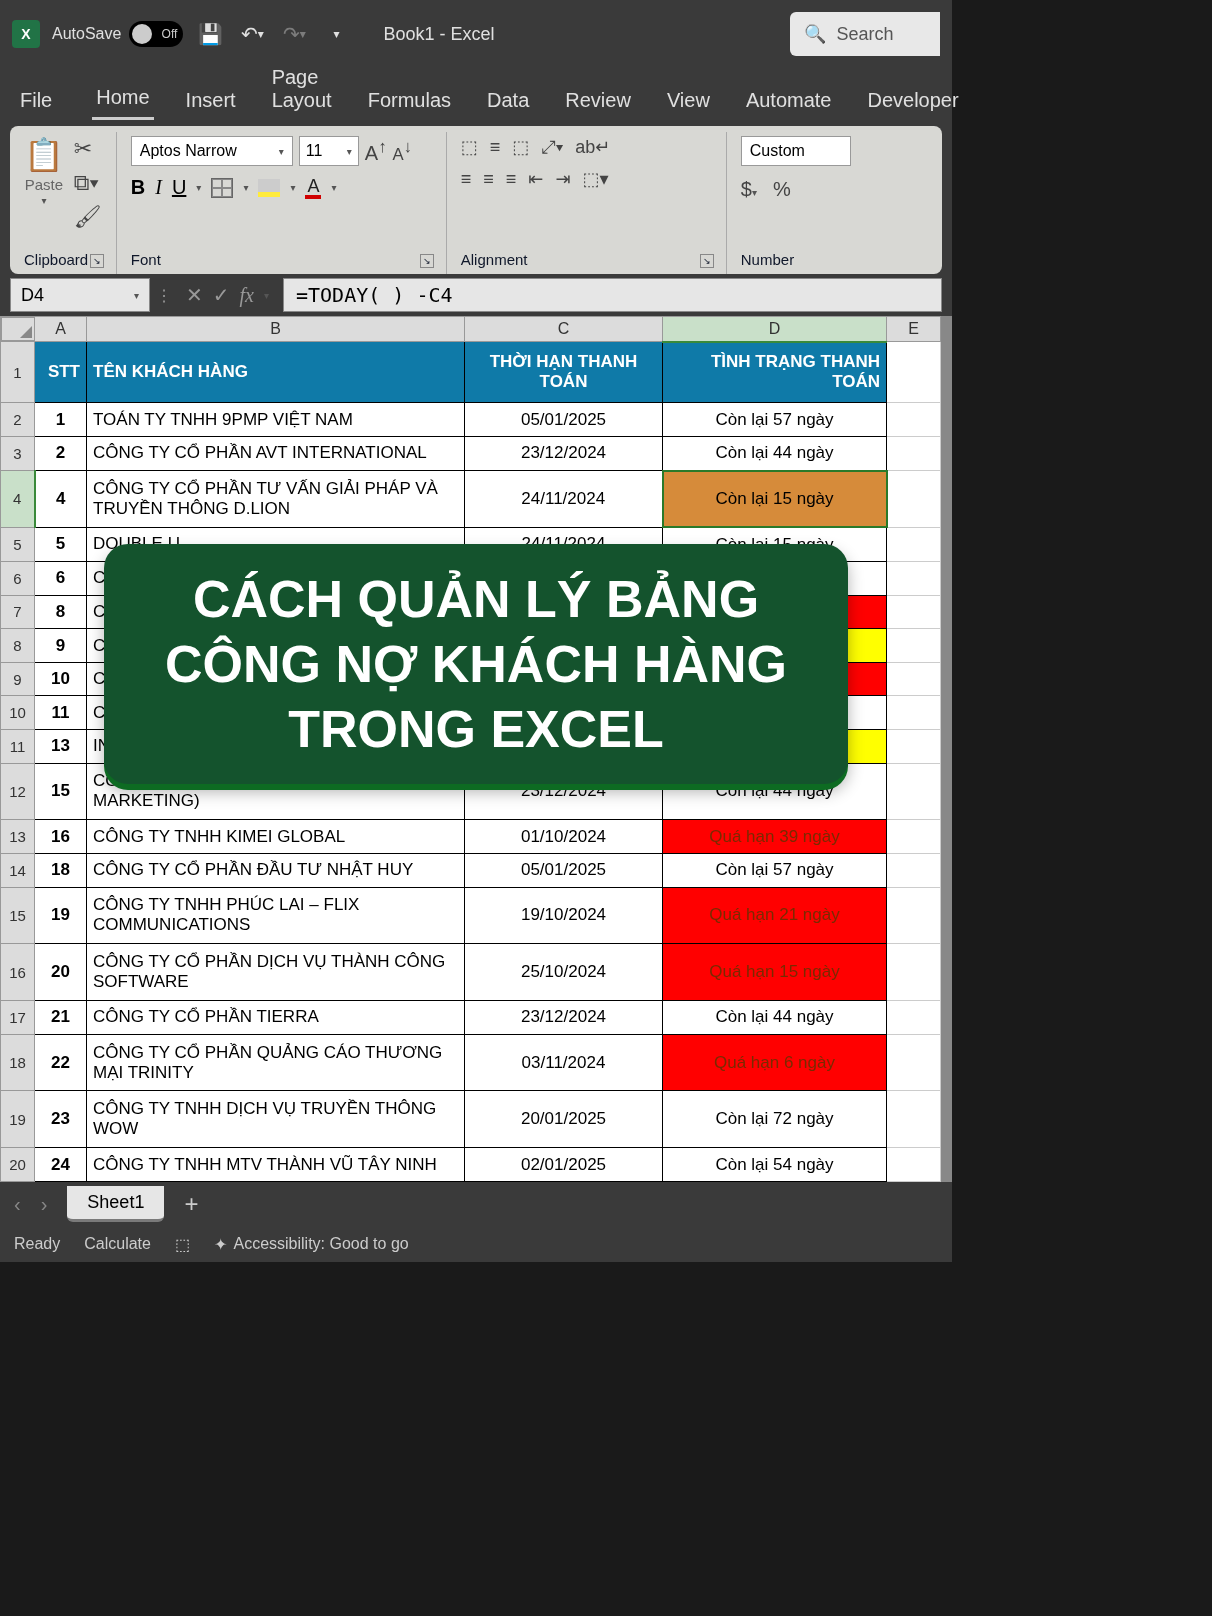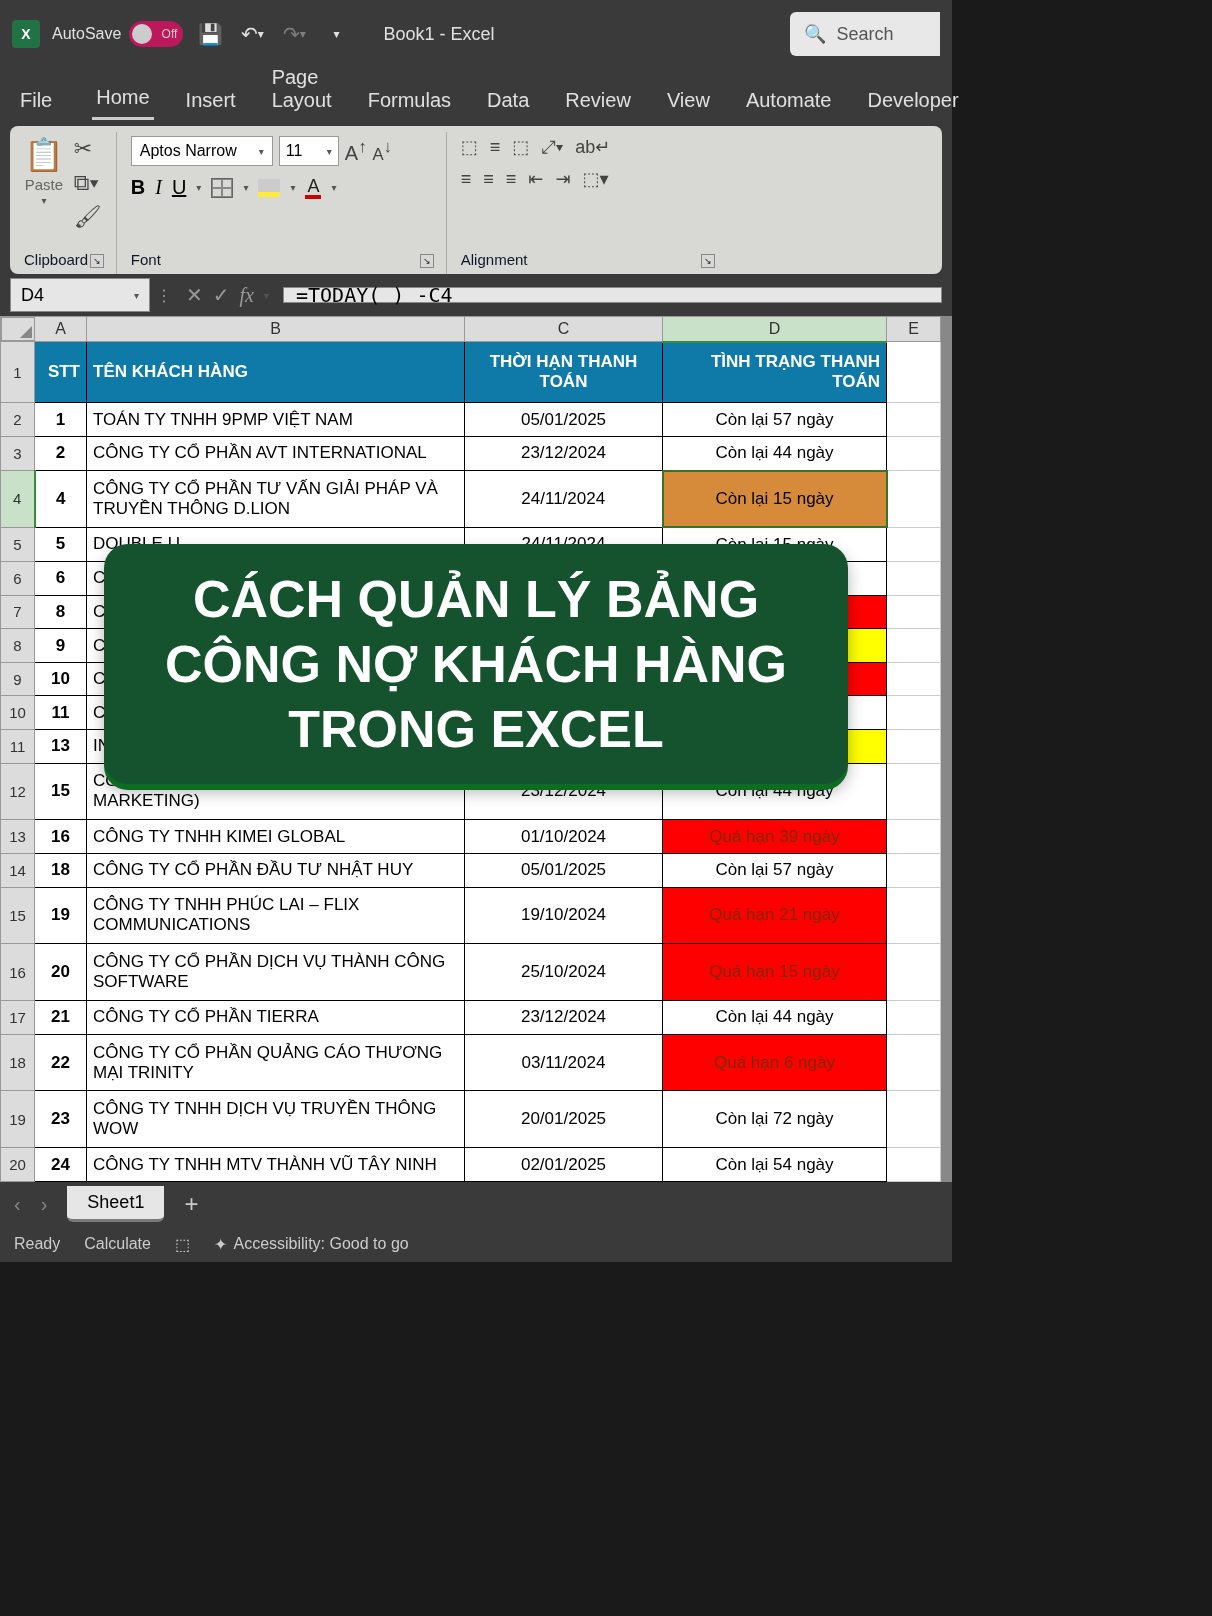--- a/index.html
+++ b/index.html
@@ -35,21 +35,21 @@
     width: 28px; height: 28px;
     background: #217346;
     color: #fff;
     border-radius: 4px;
     display: flex; align-items: center; justify-content: center;
     font-size: 14px; font-weight: bold;
   }
   .autosave-wrap { display: flex; align-items: center; gap: 8px; color: #e0e0e0; font-size: 16px; }
   .toggle {
     width: 54px; height: 26px; border-radius: 13px;
-    background: #be185d; position: relative;
+    background: #000000; position: relative;
     display: flex; align-items: center;
     padding-left: 4px;
     color: #ccc; font-size: 12px;
     justify-content: flex-end; padding-right: 6px;
   }
   .toggle::before {
     content: ""; position: absolute; left: 3px; top: 3px;
     width: 20px; height: 20px; border-radius: 50%; background: #ccc;
   }
   .titlebar .icon-btn {
@@ -118,21 +118,21 @@
   }
   .group-tools { display: flex; gap: 10px; align-items: flex-start; flex: 1; }
 
   .paste-block { display: flex; flex-direction: column; align-items: center; gap: 2px; color: #666; font-size: 15px; }
   .paste-block .clip { font-size: 32px; }
   .clip-side { display: flex; flex-direction: column; gap: 8px; }
   .clip-side span { font-size: 22px; color: #444; }
 
   .font-row1 { display: flex; gap: 6px; align-items: center; }
   .font-name-sel {
-    width: 142px; height: 30px; border: 1px solid #999;
+    width: 162px; height: 30px; border: 1px solid #999;
     background: #fff; font-size: 16px; padding: 0 8px;
     display: flex; align-items: center; justify-content: space-between;
   }
   .font-size-sel {
     width: 60px; height: 30px; border: 1px solid #999;
     background: #fff; font-size: 16px; padding: 0 6px;
     display: flex; align-items: center; justify-content: space-between;
   }
   .font-inc, .font-dec { font-size: 20px; color: #444; }
   .font-row2 { display: flex; gap: 10px; align-items: center; margin-top: 10px; }
@@ -168,21 +168,21 @@
   .name-box {
     background: #e6e6e6; border: 1px solid #888;
     width: 140px; height: 34px;
     display: flex; align-items: center; justify-content: space-between;
     padding: 0 10px; font-size: 18px;
   }
   .fb-btns { display: flex; gap: 10px; color: #999; font-size: 20px; align-items: center; padding: 0 8px; }
   .fx-label { font-style: italic; font-family: serif; }
   .formula-input {
     flex: 1; background: #e6e6e6; border: 1px solid #888;
-    height: 16px; display: flex; align-items: center; padding: 0 12px;
+    height: 34px; display: flex; align-items: center; padding: 0 12px;
     font-size: 20px; font-family: Consolas, monospace;
   }
 
   
   .sheet-area { flex: 1; display: flex; background: #888; overflow: hidden; }
   .select-all { width: 34px; height: 24px; background: #dcdcdc; border: 1px solid #999; position: relative; }
   .select-all::after { content: ""; position: absolute; right: 2px; bottom: 2px; border: 6px solid transparent; border-right-color: #888; border-bottom-color: #888; }
   .grid {
     background: #fff;
     border-collapse: collapse;
@@ -381,20 +381,34 @@
             <span>⬚<span class="small-drop">▾</span></span>
           </div>
         </div>
       </div>
       <div class="group-label">
         <span>Alignment</span>
         <span class="launcher">↘</span>
       </div>
     </div>
 
+    <div class="ribbon-group" style="min-width:110px">
+      <div>
+        <div class="custom-sel">
+          <span>Custom</span>
+        </div>
+        <div class="num-row2">
+          <span>$<span class="small-drop">▾</span></span>
+          <span>%</span>
+        </div>
+      </div>
+      <div class="group-label">
+        <span>Number</span>
+      </div>
+    </div>
   </div>
 
   <div class="formula-bar">
     <div class="name-box">
       <span>D4</span>
         <span class="small-drop">▾</span>
     </div>
     <span style="color:#999">⋮</span>
     <div class="fb-btns">
       <span>✕</span>

